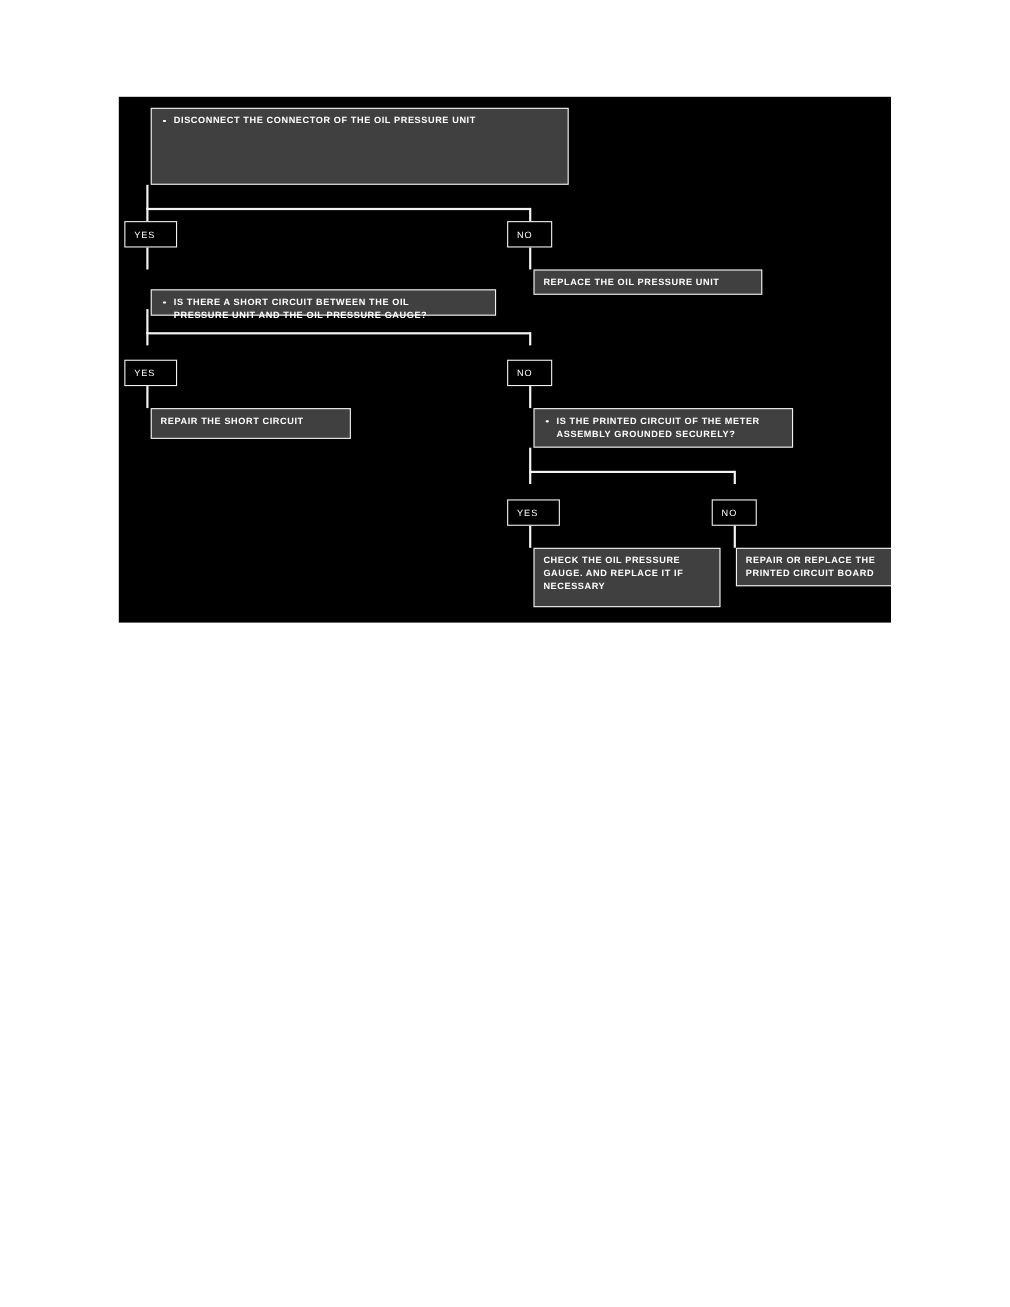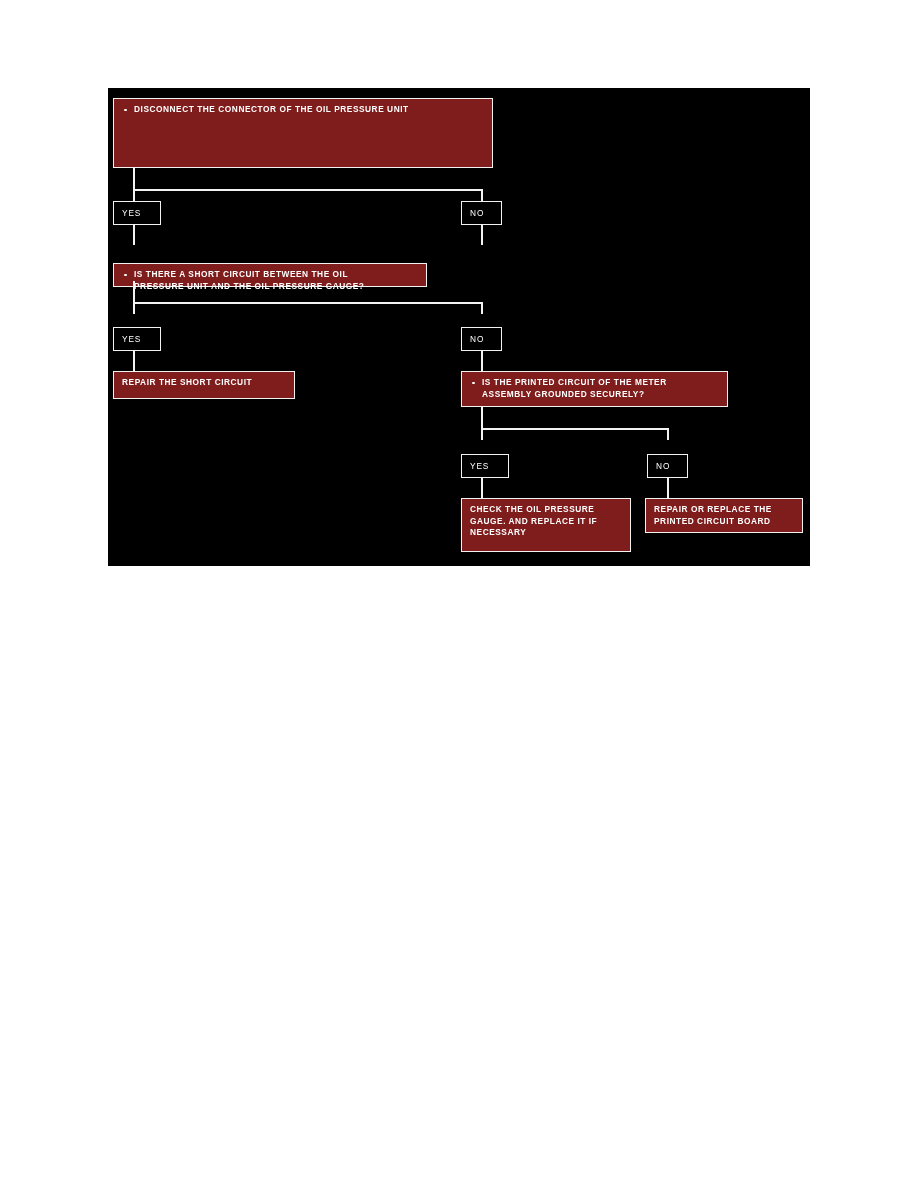--- a/index.html
+++ b/index.html
@@ -32,28 +32,29 @@
     height: 478px;
     background: #000000;
     overflow: hidden;
   }
 
   
   .box {
     position: absolute;
     box-sizing: border-box;
     border: 1.5px solid #f2f2f2;
-    background: #7f1d1d;
+    background: #404040;
     color: #ffffff;
     font-size: 8.3px;
     letter-spacing: 0.55px;
     line-height: 11.6px;
     font-weight: bold;
     text-transform: uppercase;
     padding: 5px 7px 5px 8px;
+    margin-left: 24px;
   }
 
   .box .line {
     display: block;
     white-space: nowrap;
   }
 
   
   .box.bulleted {
     padding-left: 9px;
@@ -135,37 +136,40 @@
 
     <div class="box bulleted" style="left:5px; top:175px; width:314px; height:24px;">
       <ul>
         <li>
           <span>IS THERE A SHORT CIRCUIT BETWEEN THE OIL</span>
           <span class="sub">PRESSURE UNIT AND THE OIL PRESSURE GAUGE?</span>
         </li>
       </ul>
     </div>
 
+    <div class="box" style="left:353px; top:157px; width:208px; height:23px;">
+      <span class="line">REPLACE THE OIL PRESSURE UNIT</span>
+    </div>
 
     <div class="conn v" style="left:25px; top:193px; height:22px;"></div>
     <div class="conn h" style="left:25px; top:214px; width:349px;"></div>
     <div class="conn v" style="left:25px; top:214px; height:12px;"></div>
     <div class="conn v" style="left:373px; top:214px; height:12px;"></div>
 
     <div class="label-box" style="left:5px; top:239px; width:48px;">YES</div>
     <div class="label-box" style="left:353px; top:239px; width:41px;">NO</div>
 
     <div class="conn v" style="left:25px; top:263px; height:20px;"></div>
     <div class="conn v" style="left:373px; top:263px; height:20px;"></div>
 
     <div class="box" style="left:5px; top:283px; width:182px; height:28px;">
       <span class="line">REPAIR THE SHORT CIRCUIT</span>
     </div>
 
-    <div class="box bulleted" style="left:353px; top:283px; width:267px; height:36px;">
+    <div class="box bulleted" style="left:353px; top:283px; width:236px; height:36px;">
       <ul>
         <li>
           <span>IS THE PRINTED CIRCUIT OF THE METER</span>
           <span class="sub">ASSEMBLY GROUNDED SECURELY?</span>
         </li>
       </ul>
     </div>
 
     <div class="conn v" style="left:373px; top:319px; height:22px;"></div>
     <div class="conn h" style="left:373px; top:340px; width:187px;"></div>

